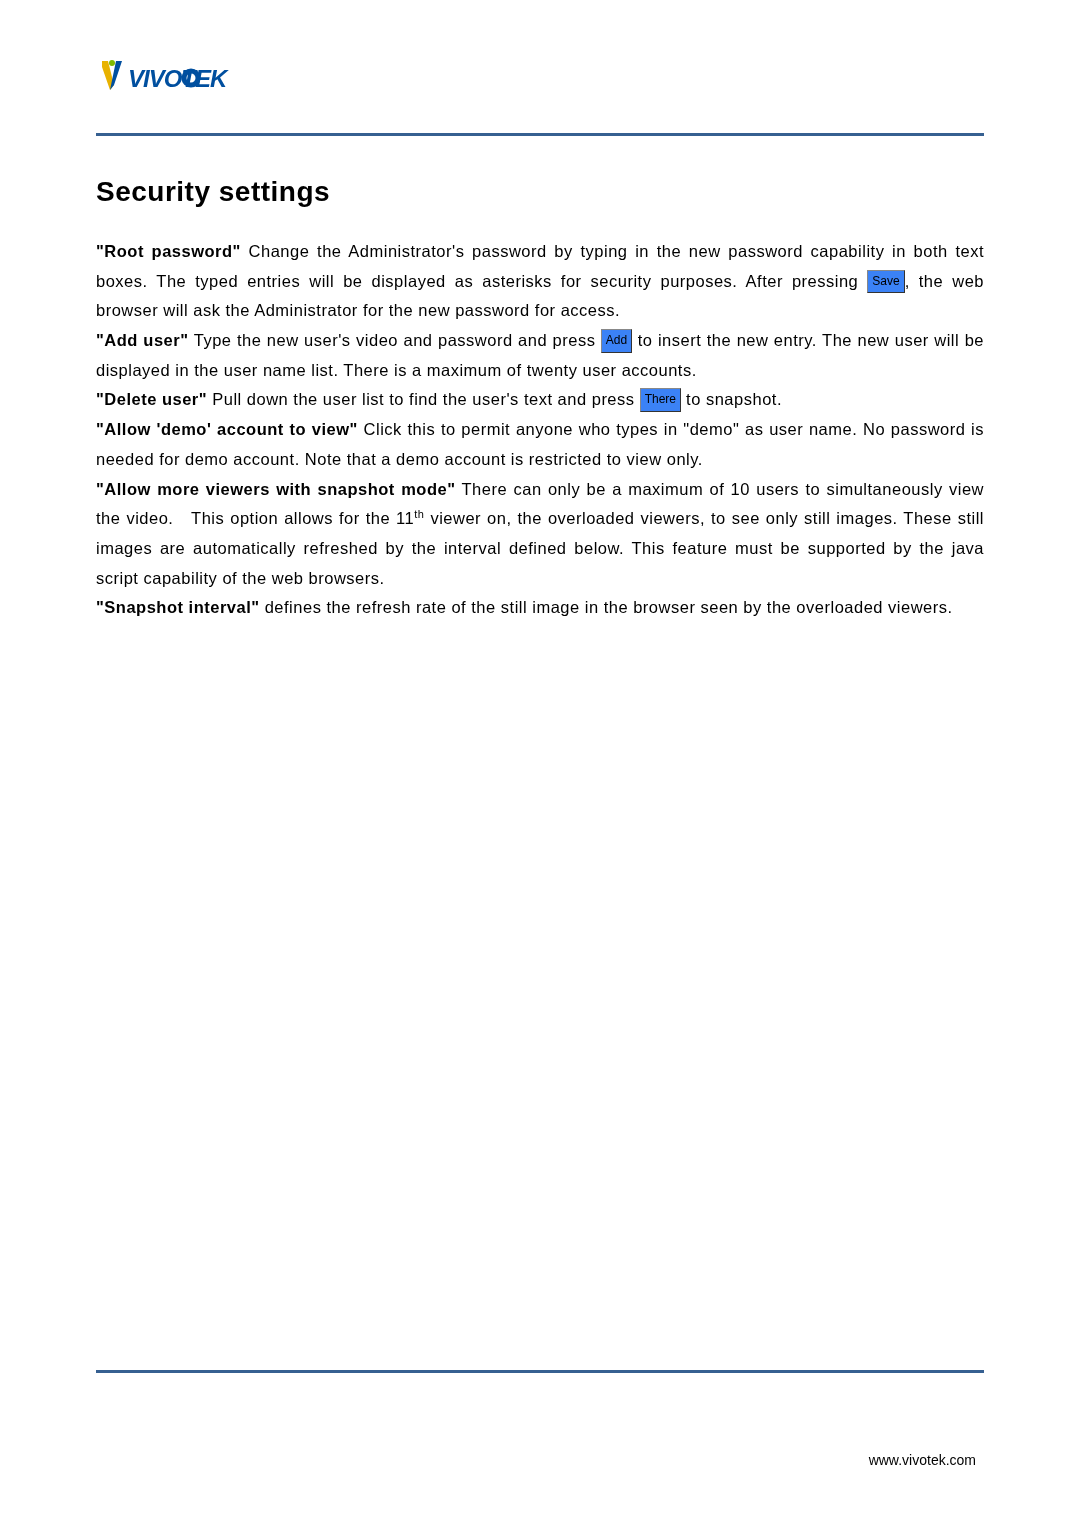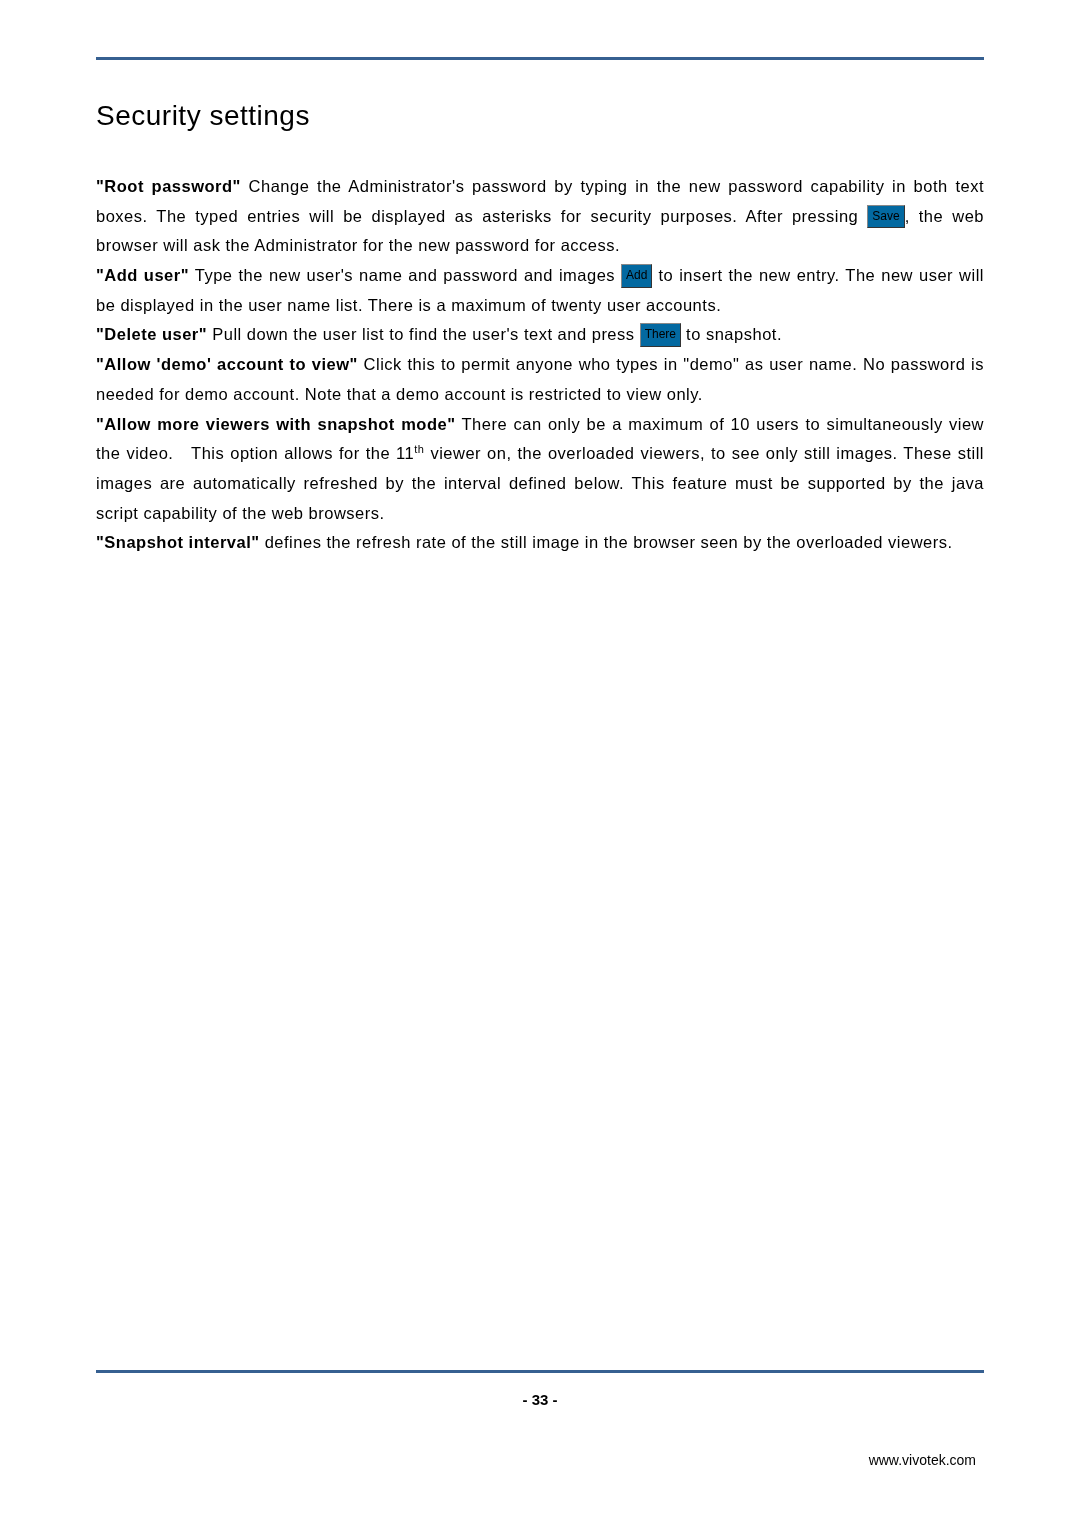--- a/index.html
+++ b/index.html
@@ -26,41 +26,41 @@
       width: 170px;
       height: 42px;
     }
     .hr-top {
       border: none;
       border-top: 3px solid #366091;
       margin-bottom: 40px;
     }
     .heading {
       font-size: 28px;
-      font-weight: normal;
+      font-weight: bold;
       color: #000;
-      margin-bottom: 40px;
+      margin-bottom: 29px;
       letter-spacing: 0.5px;
     }
     .content {
       font-size: 16.5px;
       line-height: 1.8;
       color: #000;
       letter-spacing: 0.5px;
     }
     .content p {
       text-align: justify;
       margin-bottom: 0;
     }
     .content b {
       font-weight: bold;
     }
     .btn {
       display: inline-block;
-      background: #0369a1;
+      background: #3b82f6;
       border: 1px solid #888;
       border-right-color: #333;
       border-bottom-color: #333;
       font-family: Arial, sans-serif;
       font-size: 12px;
       padding: 0px 4px;
       vertical-align: middle;
       position: relative;
       top: -1px;
       letter-spacing: 0;
@@ -90,47 +90,55 @@
       position: absolute;
       right: 104px;
       bottom: 60px;
       font-size: 14px;
     }
   </style>
 </head>
 <body>
 
 <div class="page">
+  <div class="logo">
+    <svg viewBox="0 0 170 42" xmlns="http://www.w3.org/2000/svg">
+      <path d="M 6 4 L 12 4 L 18 28 L 14 33 L 6 10 Z" fill="#e8b200"></path>
+      <path d="M 14 33 L 18 28 L 24 10 L 26 4 L 20 4 Z" fill="#004f9f"></path>
+      <circle cx="16" cy="6" r="3" fill="#7fba00"></circle>
+      <text x="32" y="30" font-family="Arial Black, Arial, sans-serif" font-weight="900" font-size="24" fill="#004f9f" font-style="italic" letter-spacing="-1">VIVOTEK</text>
+      <circle cx="95" cy="21" r="7" fill="none" stroke="#004f9f" stroke-width="5"></circle>
+    </svg>
+  </div>
 
   <hr class="hr-top">
 
   <h1 class="heading">Security settings</h1>
 
   <div class="content">
     <p>
       <b>"Root password"</b><span> Change the Administrator's password by typing in the new password capability in both text boxes. The typed entries will be displayed as asterisks for security purposes. After pressing </span><span class="btn">Save</span><span>, the web browser will ask the Administrator for the new password for access.</span>
     </p>
 
     <p>
-      <b>"Add user"</b><span> Type the new user's name and password and images </span><span class="btn">Add</span><span> to insert the new entry. The new user will be displayed in the user name list. There is a maximum of twenty user accounts.</span>
+      <b>"Add user"</b><span> Type the new user's video and password and press </span><span class="btn">Add</span><span> to insert the new entry. The new user will be displayed in the user name list. There is a maximum of twenty user accounts.</span>
     </p>
 
     <p>
       <b>"Delete user"</b><span> Pull down the user list to find the user's text and press </span><span class="btn">There</span><span> to snapshot.</span>
     </p>
 
     <p>
       <b>"Allow 'demo' account to view"</b><span> Click this to permit anyone who types in "demo" as user name. No password is needed for demo account. Note that a demo account is restricted to view only.</span>
     </p>
 
     <p>
       <b>"Allow more viewers with snapshot mode"</b><span> There can only be a maximum of 10 users to simultaneously view the video.&nbsp;&nbsp; This option allows for the 11</span><sup>th</sup><span> viewer on, the overloaded viewers, to see only still images. These still images are automatically refreshed by the interval defined below. This feature must be supported by the java script capability of the web browsers.</span>
     </p>
 
     <p>
       <b>"Snapshot interval"</b><span> defines the refresh rate of the still image in the browser seen by the overloaded viewers.</span>
     </p>
   </div>
 
   <hr class="hr-bottom">
-  <div class="pagenum">- 33 -</div>
   <div class="footer-url">www.vivotek.com</div>
 </div>
 
 </body></html>

